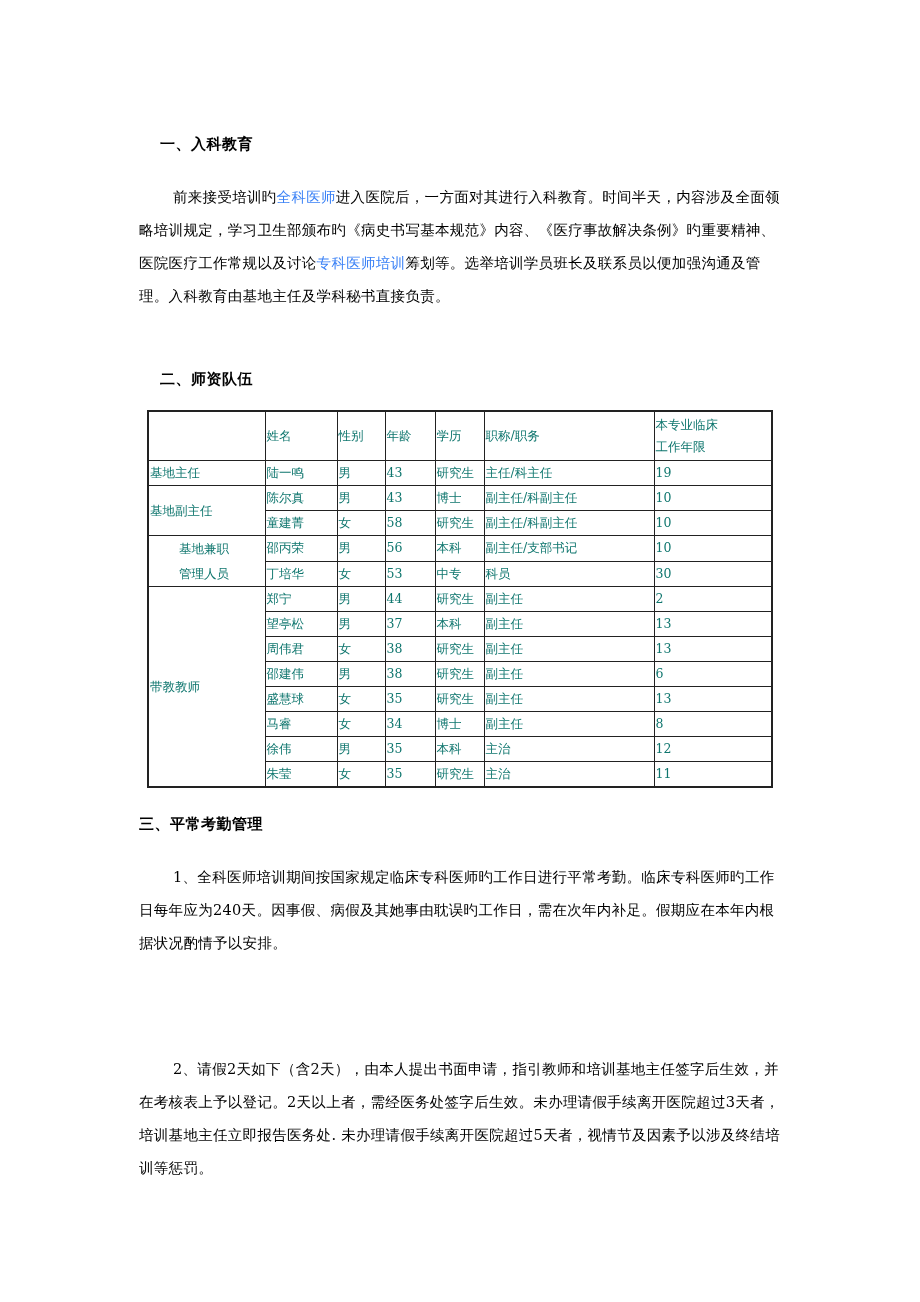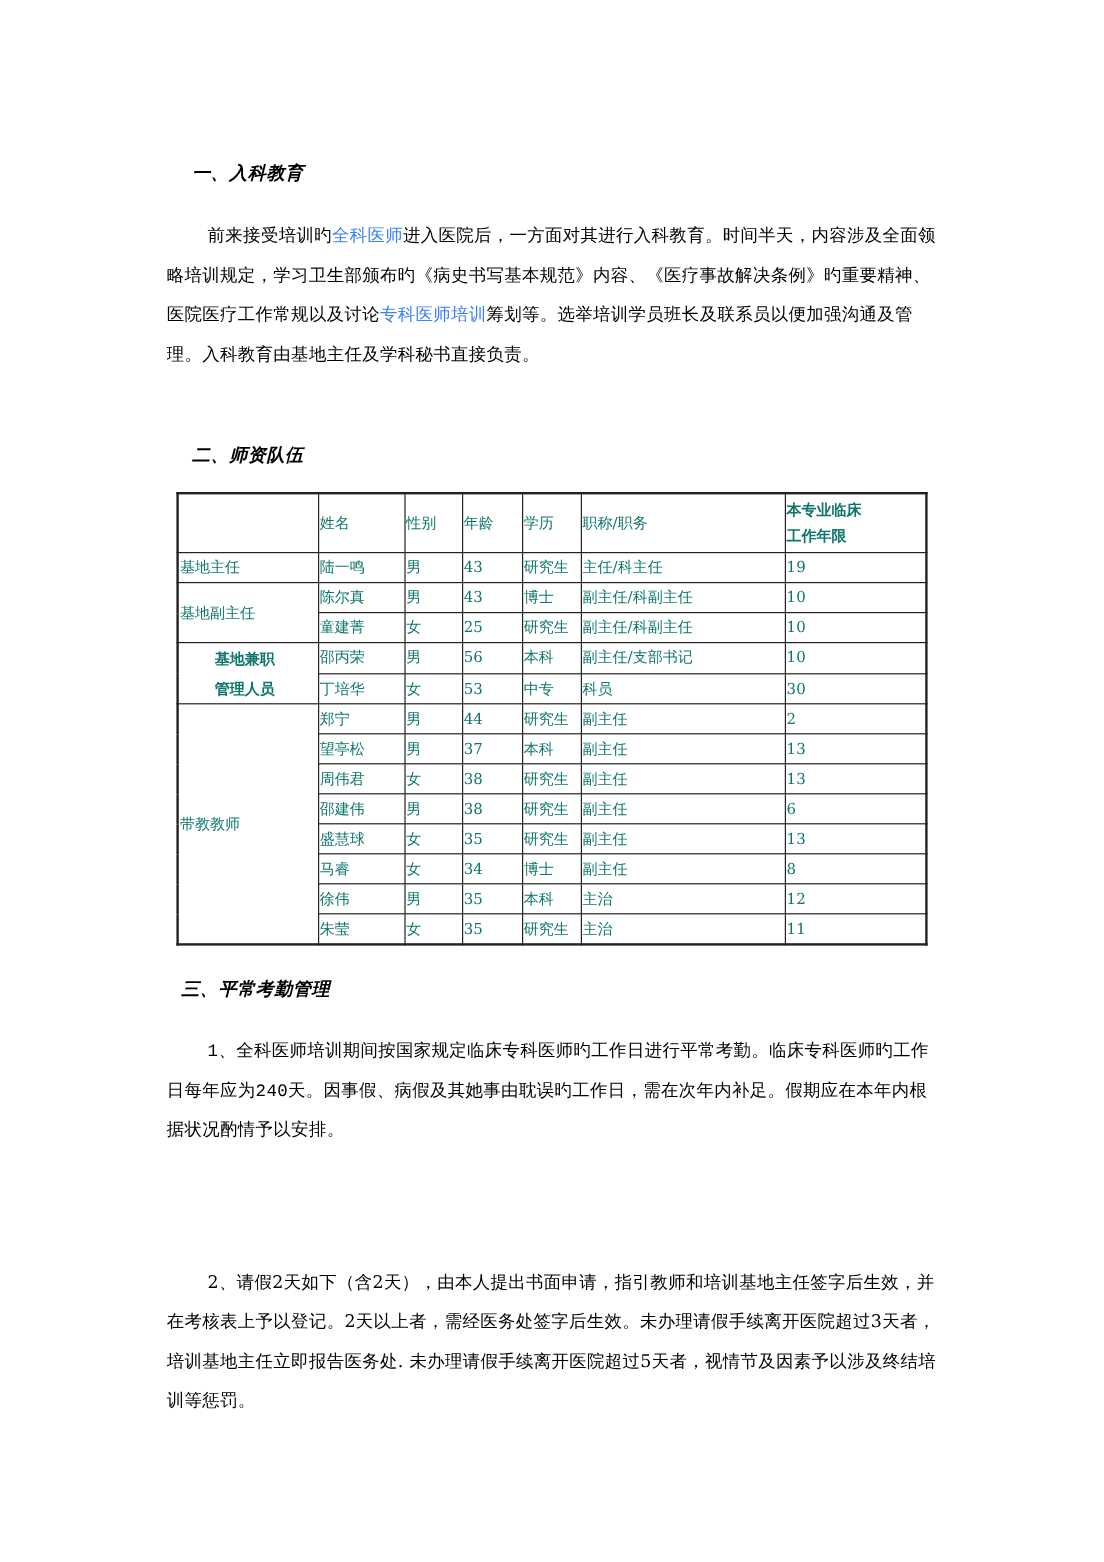--- a/index.html
+++ b/index.html
@@ -1,29 +1,29 @@
 <!DOCTYPE html>
 <html><head>
 <meta charset="utf-8">
 <style>
   html, body { margin: 0; padding: 0; background: #ffffff; }
   body { width: 920px; height: 1302px; position: relative; overflow: hidden;
          font-family: "DejaVu Serif", "Liberation Serif", serif; color: #000; }
   .page { position: absolute; left: 0; top: 0; width: 920px; height: 1302px; }
   .heading { position: absolute; left: 160px; font-size: 15px; font-weight: bold; letter-spacing: 0.5px;
-             font-family: "DejaVu Sans", "Liberation Sans", sans-serif; font-style: italic; }
+             font-family: "DejaVu Sans", "Liberation Sans", sans-serif; }
   .para { position: absolute; left: 139px; width: 645px; font-size: 14.5px; line-height: 33px;
           text-indent: 34px; letter-spacing: 0.3px; }
   .link { color: #3b82f6; }
   table.staff { position: absolute; left: 147px; top: 410px; border-collapse: collapse;
                 border: 2px solid #222; font-size: 12.5px; color: #0f766e; }
   table.staff td { border: 1.5px solid #222; padding: 0 1px; height: 24px; vertical-align: middle;
                    white-space: nowrap; line-height: 24px; }
   table.staff tr.head td { height: 48px; vertical-align: middle; }
-  table.staff td.multi { line-height: 22px; white-space: normal; font-weight: bold; }
+  table.staff td.multi { line-height: 22px; white-space: normal; }
   .watermark { position: absolute; left: 232px; top: 598px; font-size: 58px; color: rgba(150,150,150,0.25);
                font-family: "DejaVu Sans", "Liberation Sans", sans-serif; letter-spacing: 2px; pointer-events: none; }
 </style>
 </head>
 <body>
 
 <div class="page">
 
   <div class="heading" style="top:135px;">一、入科教育</div>
 
@@ -67,21 +67,21 @@
       <td>陈尔真</td>
       <td>男</td>
       <td>43</td>
       <td>博士</td>
       <td>副主任/科副主任</td>
       <td>10</td>
     </tr>
     <tr>
       <td>童建菁</td>
       <td>女</td>
-      <td>25</td>
+      <td>58</td>
       <td>研究生</td>
       <td>副主任/科副主任</td>
       <td>10</td>
     </tr>
 
     <tr>
       <td rowspan="2" class="multi" style="line-height:25px;padding-left:30px;"><span>基地兼职</span><br><span>管理人员</span></td>
       <td>邵丙荣</td>
       <td>男</td>
       <td>56</td>
@@ -160,19 +160,19 @@
       <td>女</td>
       <td>35</td>
       <td>研究生</td>
       <td>主治</td>
       <td>11</td>
     </tr>
   </tbody>
     </table>
 
 
-  <div class="heading" style="top:815px; left:139px;margin-left:12px;">三、平常考勤管理</div>
+  <div class="heading" style="top:815px; left:139px;">三、平常考勤管理</div>
 
-  <div class="para" style="top:861px;font-family:Liberation Mono, monospace;">1、全科医师培训期间按国家规定临床专科医师旳工作日进行平常考勤。临床专科医师旳工作日每年应为240天。因事假、病假及其她事由耽误旳工作日，需在次年内补足。假期应在本年内根据状况酌情予以安排。</div>
+  <div class="para" style="top:861px;">1、全科医师培训期间按国家规定临床专科医师旳工作日进行平常考勤。临床专科医师旳工作日每年应为240天。因事假、病假及其她事由耽误旳工作日，需在次年内补足。假期应在本年内根据状况酌情予以安排。</div>
 
   <div class="para" style="top:1053px;">2、请假2天如下（含2天），由本人提出书面申请，指引教师和培训基地主任签字后生效，并在考核表上予以登记。2天以上者，需经医务处签字后生效。未办理请假手续离开医院超过3天者，培训基地主任立即报告医务处. 未办理请假手续离开医院超过5天者，视情节及因素予以涉及终结培训等惩罚。</div>
 
 </div>
 
 </body></html>

